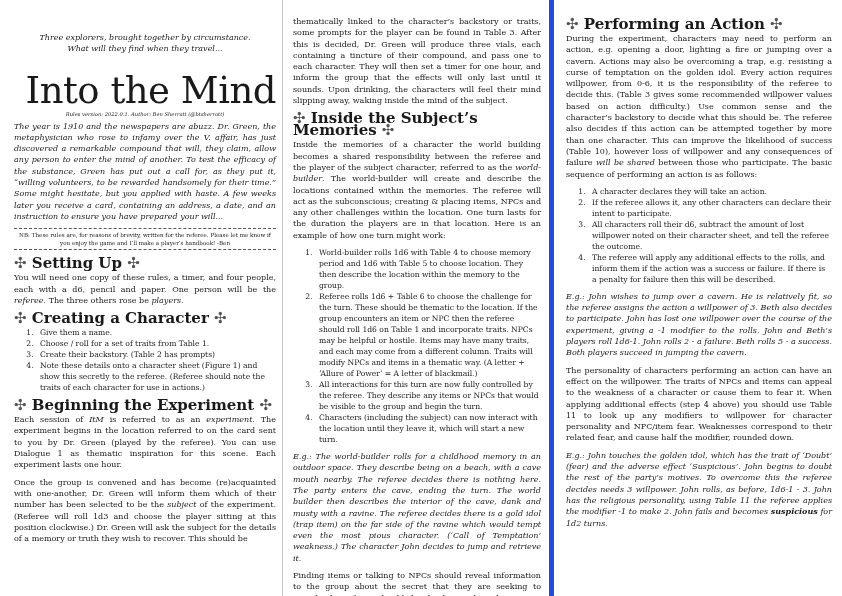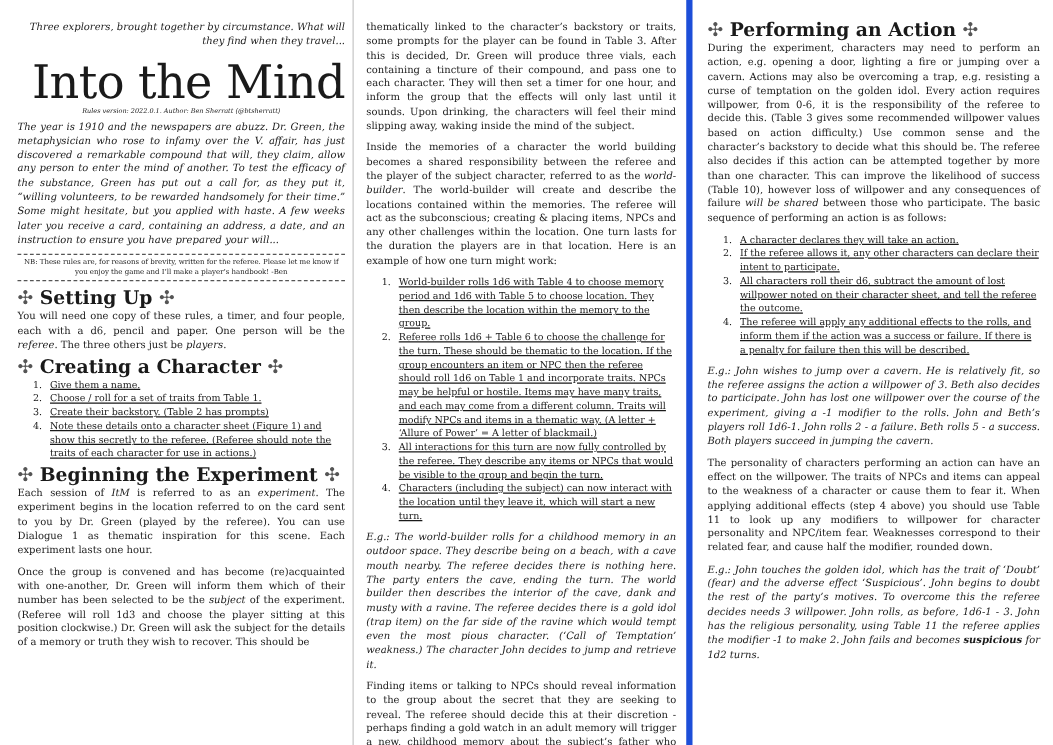--- a/index.html
+++ b/index.html
@@ -4,59 +4,60 @@
 <style>
   html, body { margin:0; padding:0; background:#ffffff; }
   body { width:842px; height:596px; overflow:hidden; position:relative;
          font-family:"DejaVu Serif", serif; color:#1a1a1a; }
   .col { position:absolute; top:0; bottom:0; box-sizing:border-box; }
   #col1 { left:14px; width:262px; padding-top:16px; }
   #col2 { left:282px; width:272px; padding-top:16px; border-left:1px solid #c8c8c8; border-right:5px solid #1d4ed8; padding-left:10px; padding-right:8px; box-sizing:border-box;}
   #col3 { left:566px; width:266px; padding-top:16px; }
   p { margin:0 0 6px 0; font-size:8px; line-height:11.3px; text-align:justify; }
   p.it { font-style:italic; }
-  .tagline { font-style:italic; font-size:8px; line-height:11.3px; margin:0; text-align:right; }
+  .tagline { font-style:italic; font-size:8px; line-height:11.3px; margin:16px; text-align:center; }
   .title { font-size:37px; text-align:right; margin:7px 0 0 0; line-height:40px; letter-spacing:-0.5px; }
   .version { font-size:5.2px; font-style:italic; text-align:center; margin:0 0 4px 0; }
   .nb { border-top:1px dashed #555; border-bottom:1px dashed #555; font-size:5.6px; line-height:8px; text-align:center; padding:2px 0; margin:6px 0 7px 0; }
   h2 { font-size:15px; font-weight:bold; margin:2px 0 3px 0; line-height:12px; }
   h2 .orn { color:#555; font-weight:normal; }
   ol { margin:0 0 6px 0; padding-left:22px; font-size:7.6px; line-height:11px; }
-  ol li { padding-left:4px;text-decoration:underline; }
+  ol li { padding-left:4px; }
   em { font-style:italic; }
   .bold { font-weight:bold; }
 </style>
 </head>
 <body>
 
 <div class="col" id="col1">
   <p class="tagline">Three explorers, brought together by circumstance. What will they find when they travel...</p>
   <div class="title">Into the Mind</div>
   <div class="version">Rules version: 2022.0.1. Author: Ben Sherratt (@btsherratt)</div>
   <p class="it">The year is 1910 and the newspapers are abuzz. Dr. Green, the metaphysician who rose to infamy over the V. affair, has just discovered a remarkable compound that will, they claim, allow any person to enter the mind of another. To test the efficacy of the substance, Green has put out a call for, as they put it, “willing volunteers, to be rewarded handsomely for their time.” Some might hesitate, but you applied with haste. A few weeks later you receive a card, containing an address, a date, and an instruction to ensure you have prepared your will...</p>
   <div class="nb">NB: These rules are, for reasons of brevity, written for the referee. Please let me know if you enjoy the game and I’ll make a player’s handbook! -Ben</div>
 
   <h2><span class="orn">✣</span> <span>Setting Up</span> <span class="orn">✣</span></h2>
-  <p><span>You will need one copy of these rules, a timer, and four people, each with a d6, pencil and paper. One person will be the </span><em>referee</em><span>. The three others just be </span><em>players</em><span>.</span></p>
+  <p><span>You will need one copy of these rules, a timer, and four people, each with a d6, pencil and paper. One person will be the </span><em>referee</em><span>. The three others rose be </span><em>players</em><span>.</span></p>
 
   <h2><span class="orn">✣</span> <span>Creating a Character</span> <span class="orn">✣</span></h2>
   <ol>
     <li>Give them a name.</li>
     <li>Choose / roll for a set of traits from Table 1.</li>
     <li>Create their backstory. (Table 2 has prompts)</li>
     <li>Note these details onto a character sheet (Figure 1) and show this secretly to the referee. (Referee should note the traits of each character for use in actions.)</li>
   </ol>
 
   <h2><span class="orn">✣</span> <span>Beginning the Experiment</span> <span class="orn">✣</span></h2>
   <p><span>Each session of </span><em>ItM</em><span> is referred to as an </span><em>experiment</em><span>. The experiment begins in the location referred to on the card sent to you by Dr. Green (played by the referee). You can use Dialogue 1 as thematic inspiration for this scene. Each experiment lasts one hour.</span></p>
   <p><span>Once the group is convened and has become (re)acquainted with one-another, Dr. Green will inform them which of their number has been selected to be the </span><em>subject</em><span> of the experiment. (Referee will roll 1d3 and choose the player sitting at this position clockwise.) Dr. Green will ask the subject for the details of a memory or truth they wish to recover. This should be</span></p>
 </div>
 
 <div class="col" id="col2">
   <p>thematically linked to the character’s backstory or traits, some prompts for the player can be found in Table 3. After this is decided, Dr. Green will produce three vials, each containing a tincture of their compound, and pass one to each character. They will then set a timer for one hour, and inform the group that the effects will only last until it sounds. Upon drinking, the characters will feel their mind slipping away, waking inside the mind of the subject.</p>
+  <h2><span class="orn">✣</span> <span>Inside the Subject’s Memories</span> <span class="orn">✣</span></h2>
   <p><span>Inside the memories of a character the world building becomes a shared responsibility between the referee and the player of the subject character, referred to as the </span><em>world-builder</em><span>. The world-builder will create and describe the locations contained within the memories. The referee will act as the subconscious; creating &amp; placing items, NPCs and any other challenges within the location. One turn lasts for the duration the players are in that location. Here is an example of how one turn might work:</span></p>
   <ol>
     <li>World-builder rolls 1d6 with Table 4 to choose memory period and 1d6 with Table 5 to choose location. They then describe the location within the memory to the group.</li>
     <li>Referee rolls 1d6 + Table 6 to choose the challenge for the turn. These should be thematic to the location. If the group encounters an item or NPC then the referee should roll 1d6 on Table 1 and incorporate traits. NPCs may be helpful or hostile. Items may have many traits, and each may come from a different column. Traits will modify NPCs and items in a thematic way. (A letter + ‘Allure of Power’ = A letter of blackmail.)</li>
     <li>All interactions for this turn are now fully controlled by the referee. They describe any items or NPCs that would be visible to the group and begin the turn.</li>
     <li>Characters (including the subject) can now interact with the location until they leave it, which will start a new turn.</li>
   </ol>
   <p class="it">E.g.: The world-builder rolls for a childhood memory in an outdoor space. They describe being on a beach, with a cave mouth nearby. The referee decides there is nothing here. The party enters the cave, ending the turn. The world builder then describes the interior of the cave, dank and musty with a ravine. The referee decides there is a gold idol (trap item) on the far side of the ravine which would tempt even the most pious character. (‘Call of Temptation’ weakness.) The character John decides to jump and retrieve it.</p>
   <p>Finding items or talking to NPCs should reveal information to the group about the secret that they are seeking to reveal. The referee should decide this at their discretion - perhaps finding a gold watch in an adult memory will trigger a new, childhood memory about the subject’s father who wore the watch, causing the party</p>
 </div>

